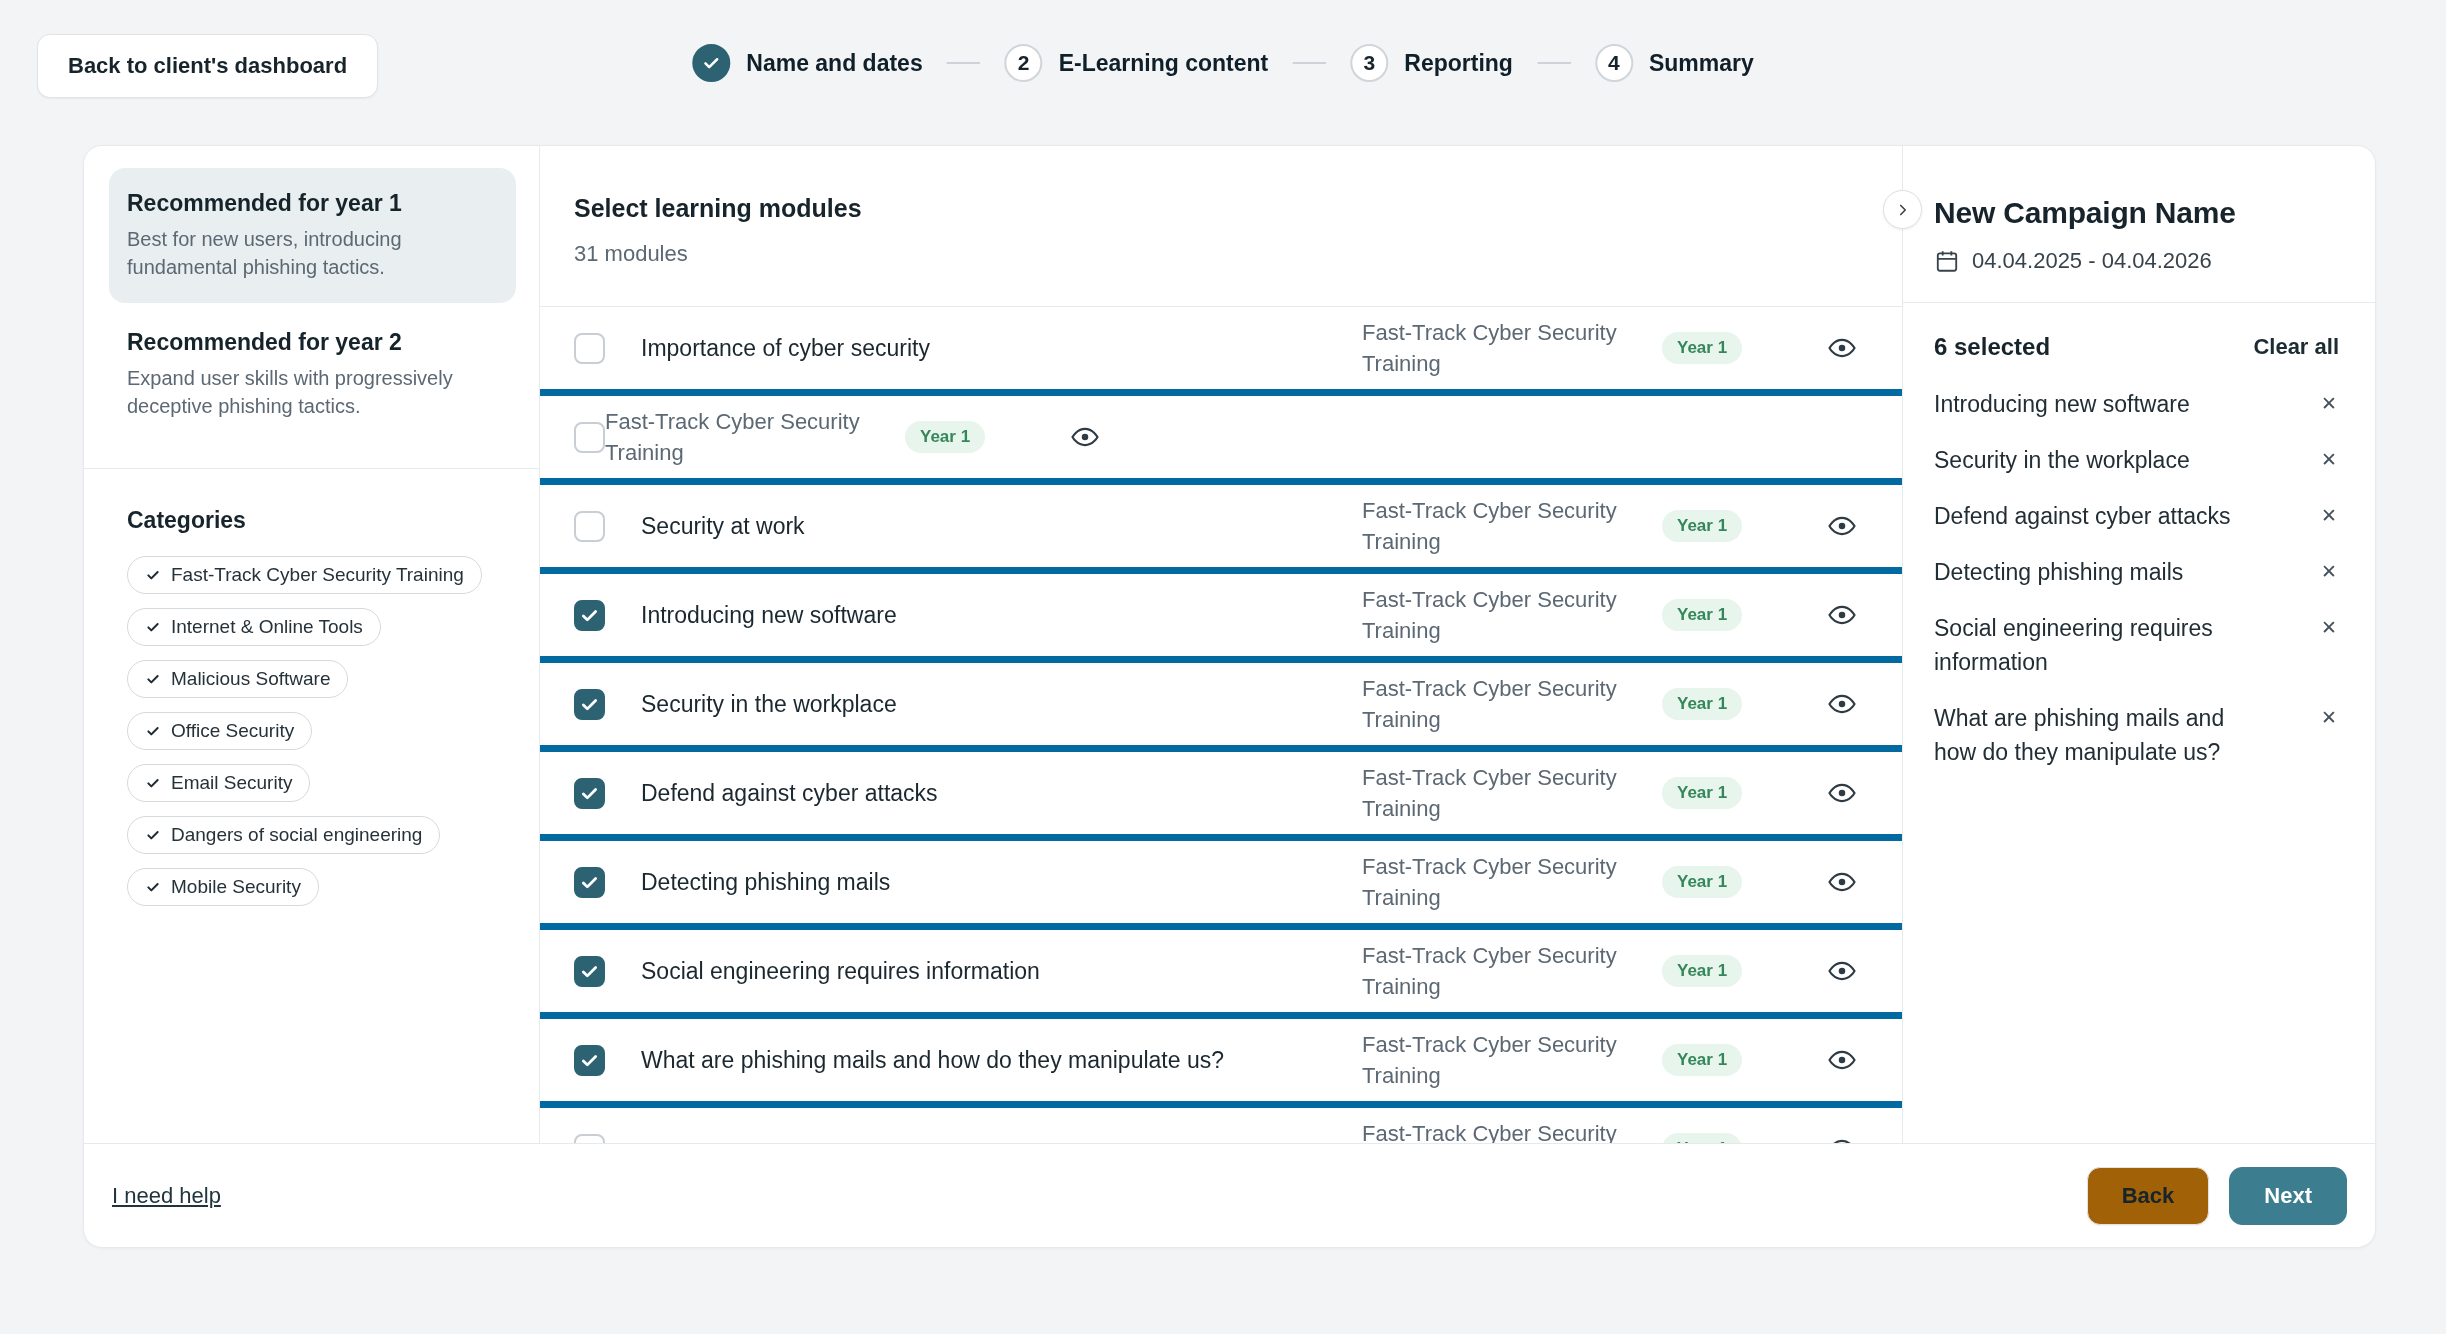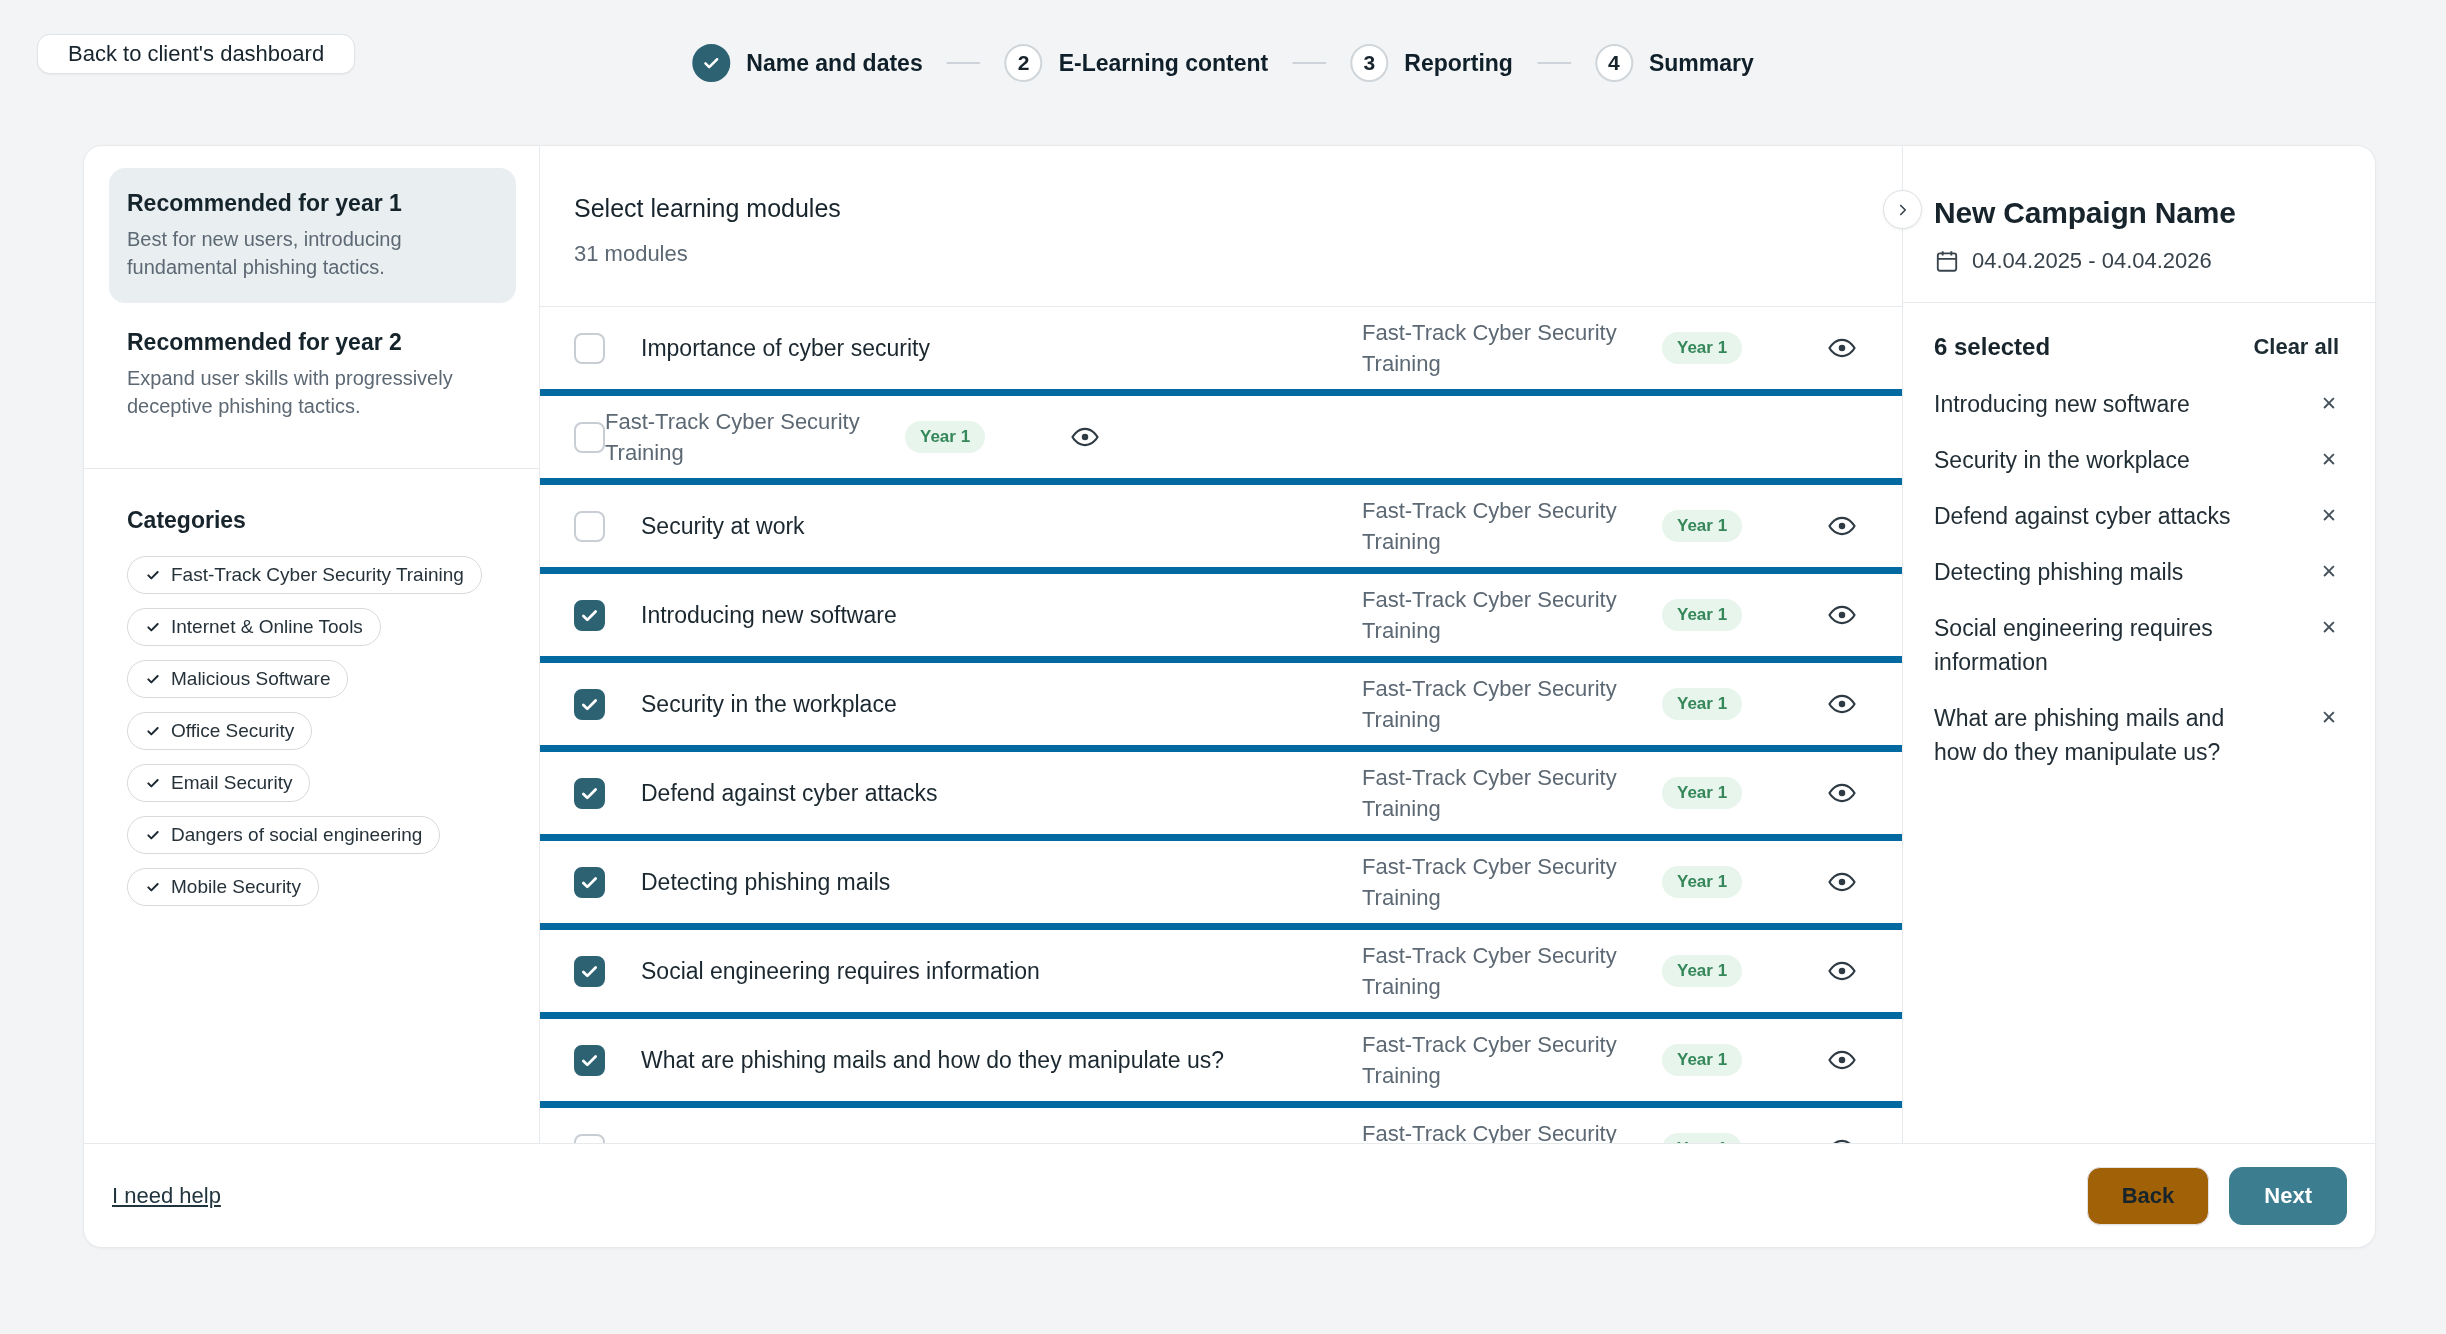--- a/index.html
+++ b/index.html
@@ -18,23 +18,23 @@
   body{
     width:2446px;height:1334px;position:relative;overflow:hidden;
     background:var(--page-bg);
     font-family:"Liberation Sans","DejaVu Sans",sans-serif;
     color:var(--text);
   }
 
   
   .topbar{position:absolute;left:0;top:0;width:100%;height:145px;}
   .back-btn{
-    position:absolute;left:37px;top:34px;height:40px;padding:0 30px;
+    position:absolute;left:37px;top:34px;height:64px;padding:0 30px;
     background:#fff;border:1px solid #e0e4e7;border-radius:13px;
-    font-family:inherit;font-size:22px;font-weight:400;color:var(--text);
+    font-family:inherit;font-size:22px;font-weight:700;color:var(--text);
     box-shadow:0 1px 2px rgba(16,24,40,.05);cursor:pointer;
   }
   .stepper{
     position:absolute;left:50%;top:34px;transform:translateX(-50%);
     height:58px;display:flex;align-items:center;white-space:nowrap;
   }
   .step{display:flex;align-items:center;gap:16px;cursor:pointer;}
   .step-circle{
     width:38px;height:38px;border-radius:50%;border:2px solid #cfd5d9;background:#fff;
     display:flex;align-items:center;justify-content:center;flex:0 0 auto;
@@ -66,21 +66,21 @@
   .chips{margin:22px 0 0 18px;display:flex;flex-direction:column;align-items:flex-start;gap:14px;}
   .chip{
     display:inline-flex;align-items:center;gap:10px;height:38px;padding:0 17px;
     border:1px solid var(--chip-border);border-radius:999px;background:#fff;
     font-size:19px;color:#26323a;cursor:pointer;white-space:nowrap;
   }
 
   
   .modules{flex:1;border-left:1px solid var(--border);display:flex;flex-direction:column;min-width:0;}
   .modules-header{height:161px;padding:48px 34px 0;border-bottom:1px solid var(--border);}
-  .modules-title{font-size:25px;font-weight:400;margin:0;}
+  .modules-title{font-size:25px;font-weight:700;margin:0;}
   .modules-count{font-size:22px;color:var(--muted);margin-top:18px;}
   .module-list{height:836px;overflow:hidden;}
   .mrow{
     height:89px;display:flex;align-items:center;
     padding:0 30px 0 34px;border-bottom:7px solid #0369a1;
   }
   .cb{
     width:31px;height:31px;border-radius:8px;border:2px solid #c8ced3;background:#fff;
     display:flex;align-items:center;justify-content:center;flex:0 0 auto;cursor:pointer;
   }

